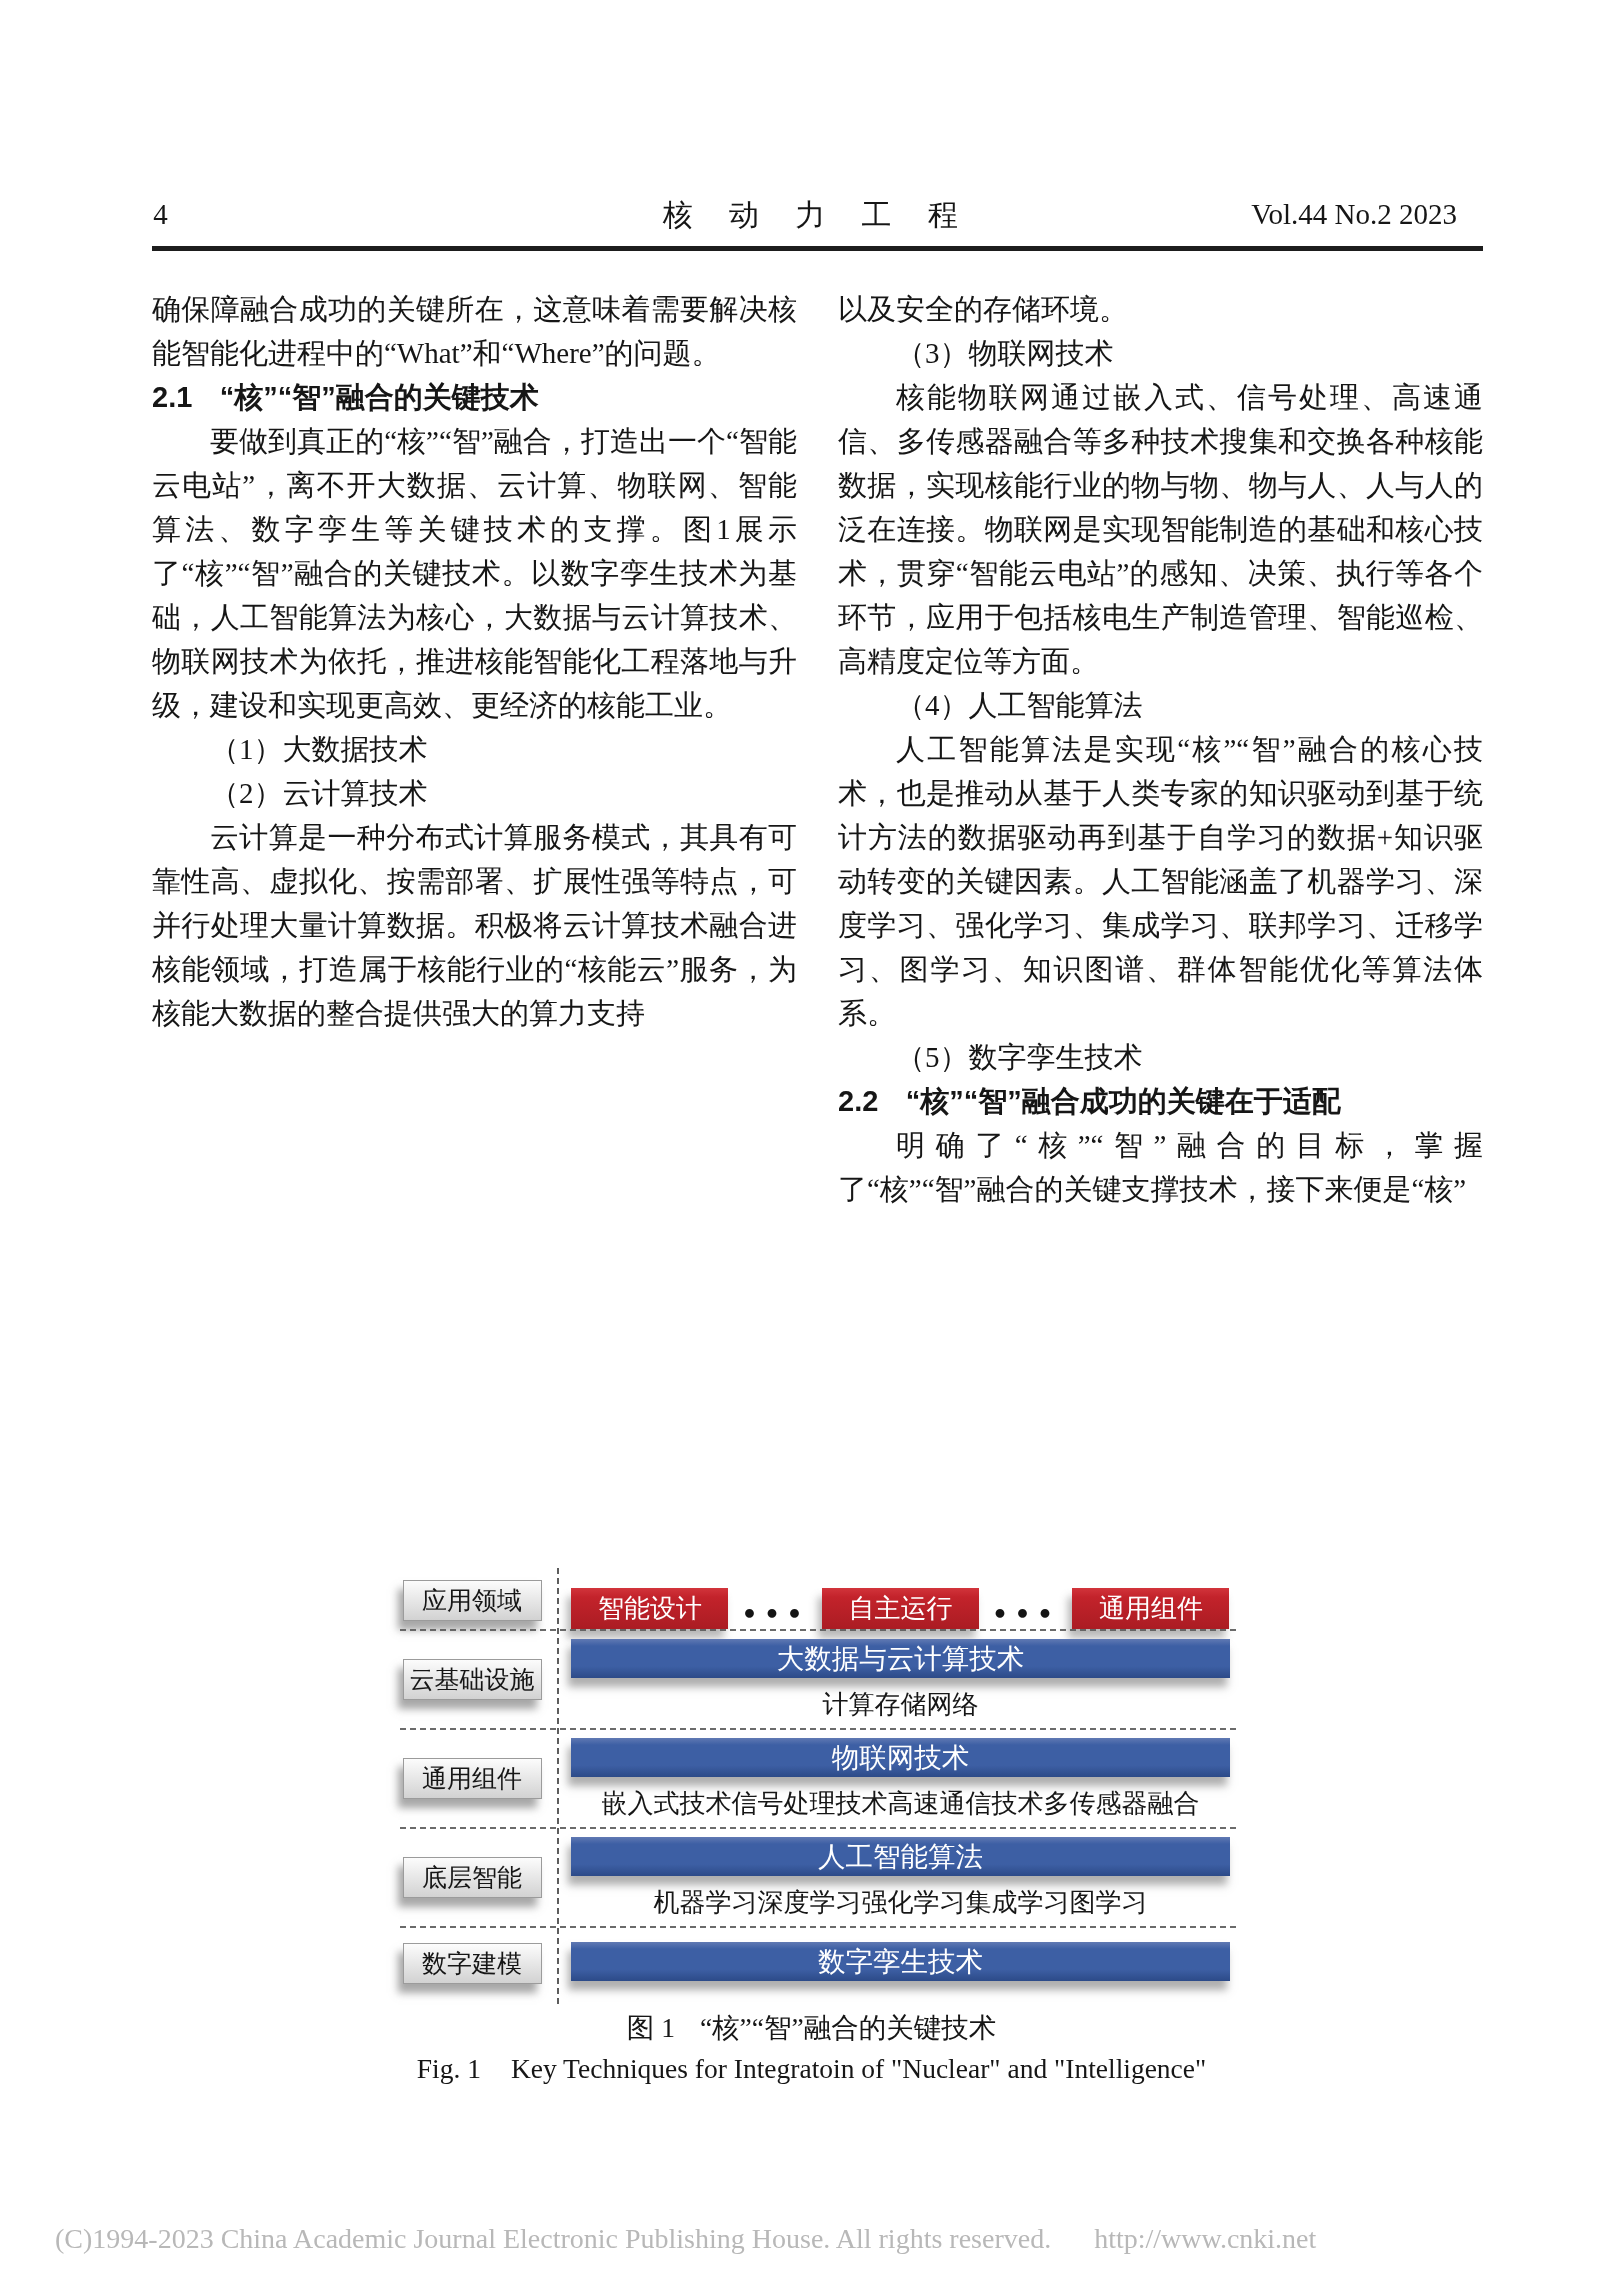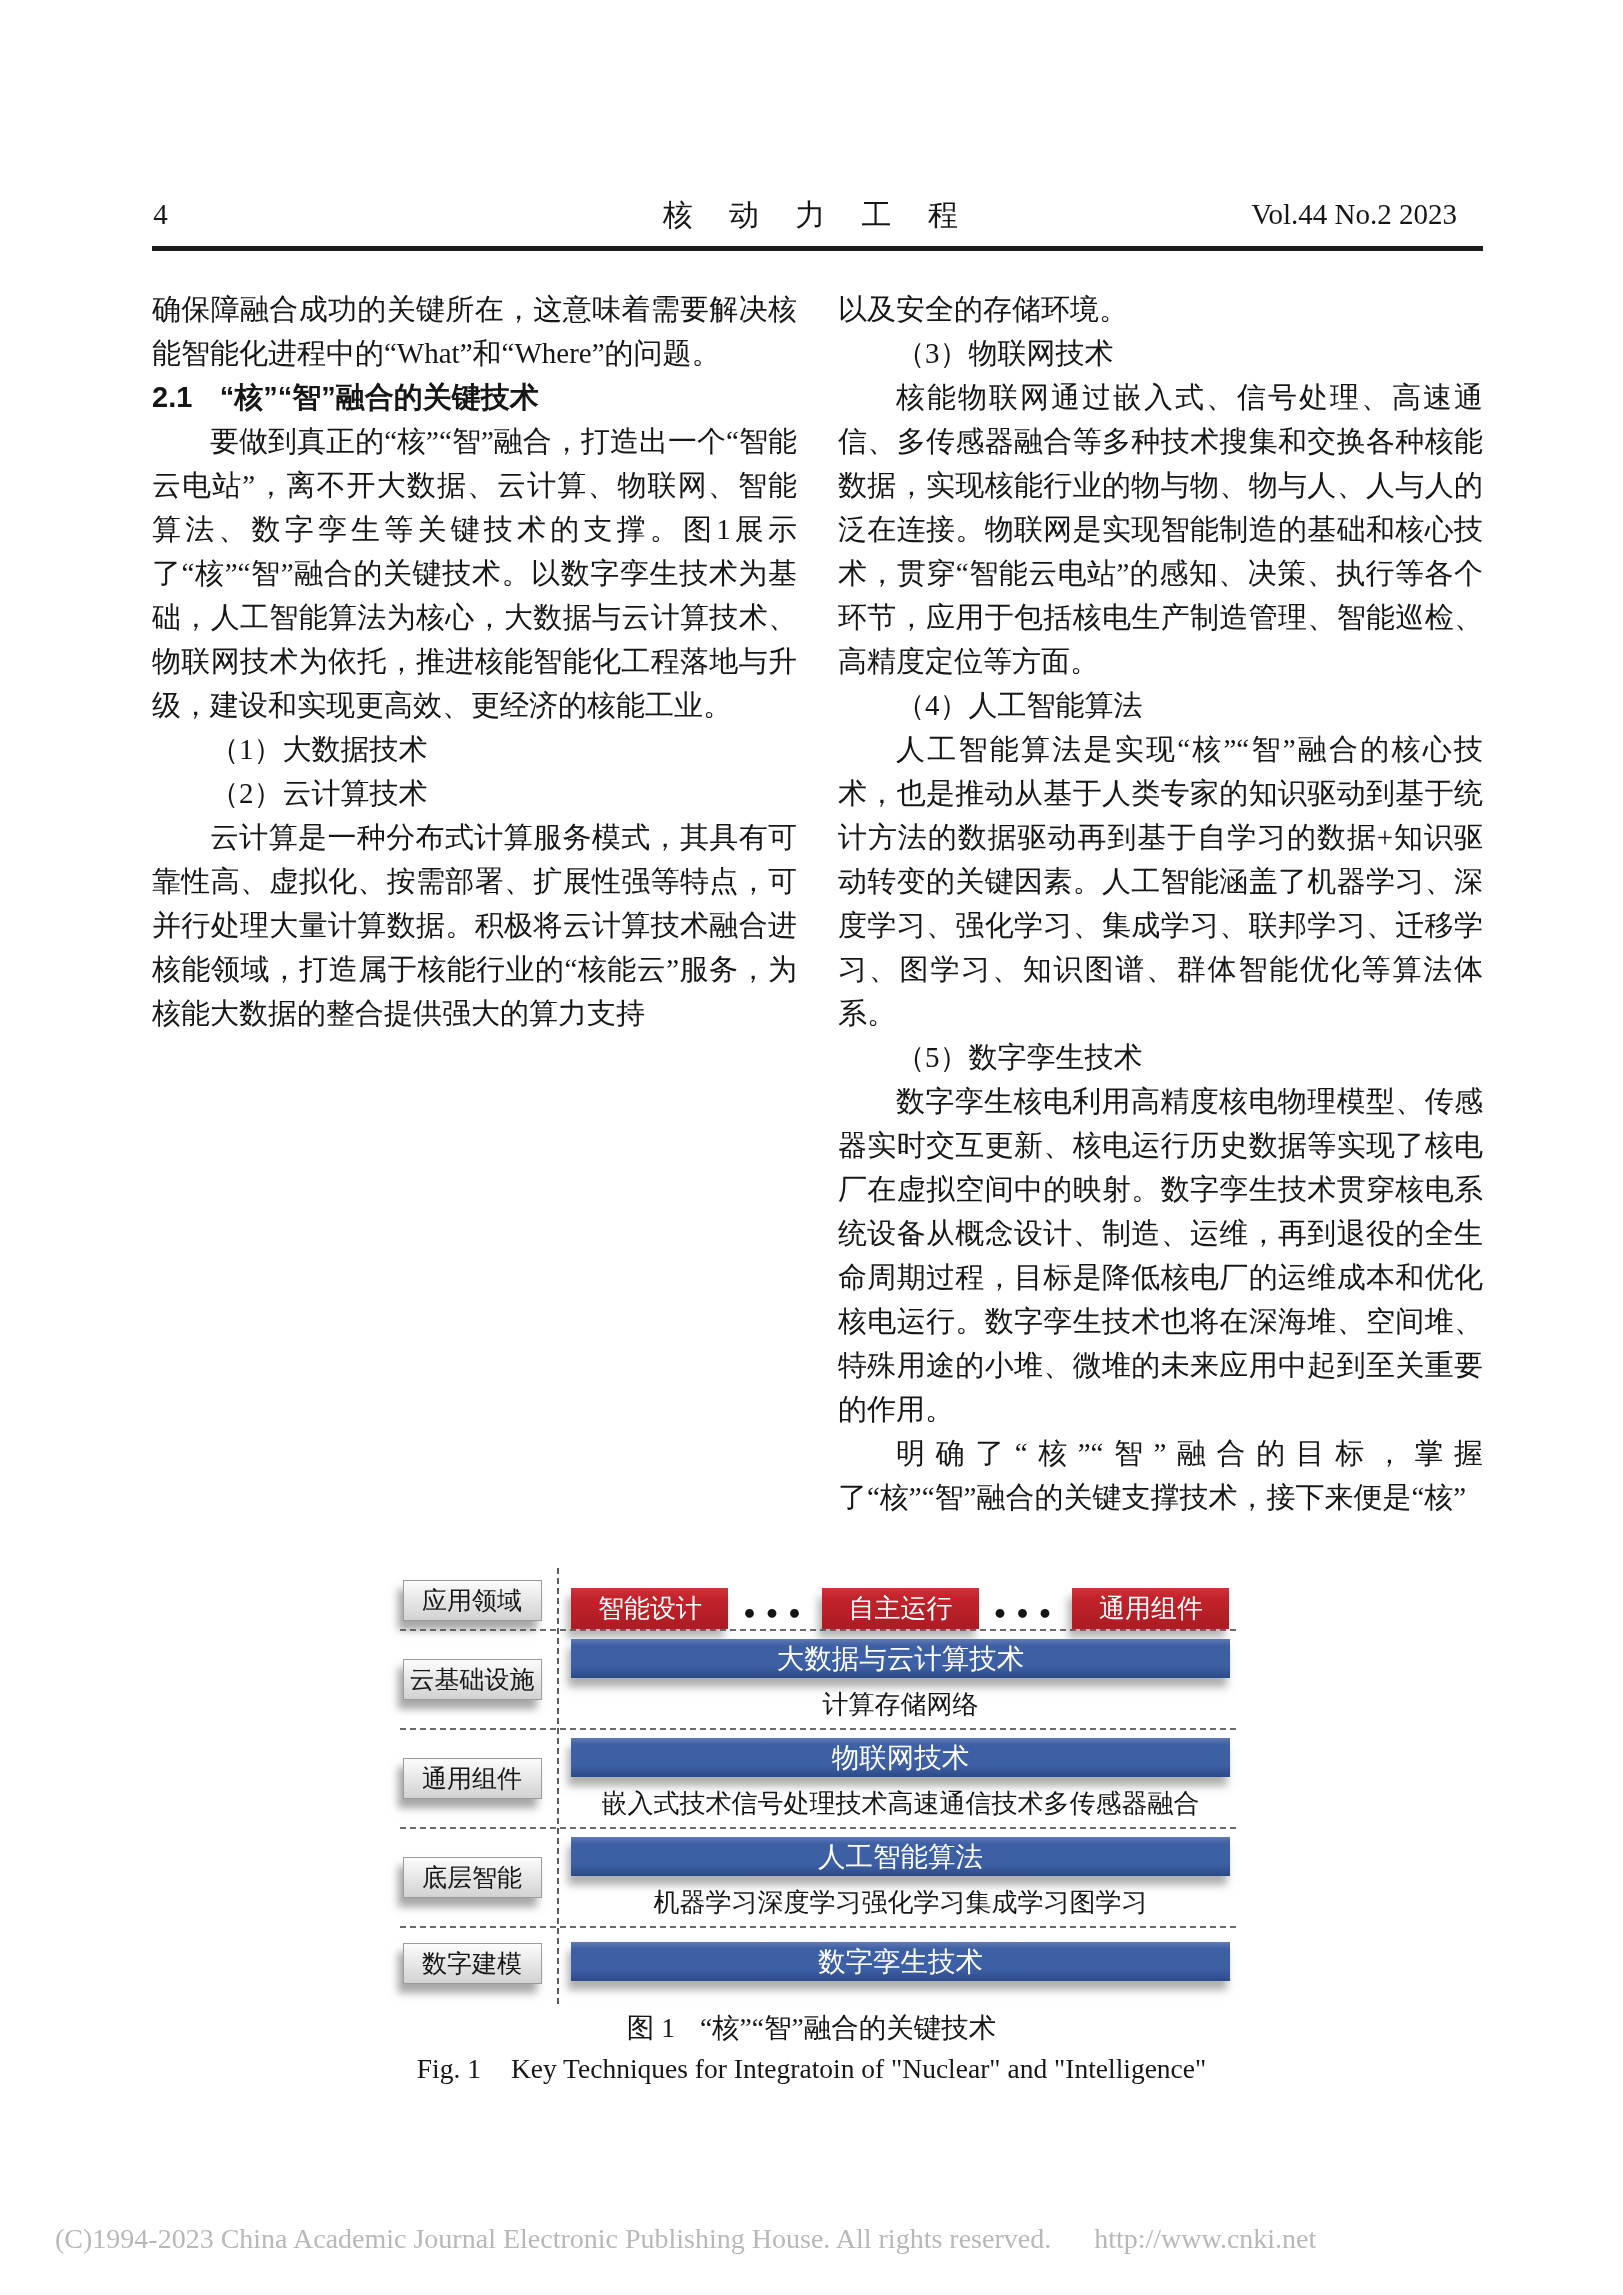--- a/index.html
+++ b/index.html
@@ -84,21 +84,21 @@
         <div class="para ind"><span>（2）云计算技术</span></div>
         <div class="para ind"><span>云计算是一种分布式计算服务模式，其具有可靠性高、虚拟化、按需部署、扩展性强等特点，可并行处理大量计算数据。积极将云计算技术融合进核能领域，打造属于核能行业的“核能云”服务，为核能大数据的整合提供强大的算力支持</span></div>
       </div>
     <div class="col">
         <div class="para"><span>以及安全的存储环境。</span></div>
         <div class="para ind"><span>（3）物联网技术</span></div>
         <div class="para ind"><span>核能物联网通过嵌入式、信号处理、高速通信、多传感器融合等多种技术搜集和交换各种核能数据，实现核能行业的物与物、物与人、人与人的泛在连接。物联网是实现智能制造的基础和核心技术，贯穿“智能云电站”的感知、决策、执行等各个环节，应用于包括核电生产制造管理、智能巡检、高精度定位等方面。</span></div>
         <div class="para ind"><span>（4）人工智能算法</span></div>
         <div class="para ind"><span>人工智能算法是实现“核”“智”融合的核心技术，也是推动从基于人类专家的知识驱动到基于统计方法的数据驱动再到基于自学习的数据+知识驱动转变的关键因素。人工智能涵盖了机器学习、深度学习、强化学习、集成学习、联邦学习、迁移学习、图学习、知识图谱、群体智能优化等算法体系。</span></div>
         <div class="para ind"><span>（5）数字孪生技术</span></div>
-        <div class="para ind"><span>数字孪生核电利用高精度核电物理模型、传感器实时交互更新、核电运行历史数据等实现了核电厂在虚拟空间中的映射。数字孪生技术贯穿核电系统设备从概念设计、制造、运维，再到退役的全生命周期过程，目标是降低核电厂的运维成本和优化核电运行。数字孪生技术也将在深海堆、空间堆、特殊用途的小堆、微堆的未来应用中起到至关重要的作用。</span></div>
+        <div class="h-sec"><span class="h-num">2.2</span><span class="h-title">“核”“智”融合成功的关键在于适配</span></div>
         <div class="para ind"><span>明确了“核”“智”融合的目标，掌握了“核”“智”融合的关键支撑技术，接下来便是“核”</span></div>
       </div>
   </div>
 
   <div class="figure">
     <div class="vdash"></div>
     <div id="figrows">
         <div class="fig-row row-apps">
           <div class="fig-label-cell">
             <div class="fig-label">应用领域</div>

